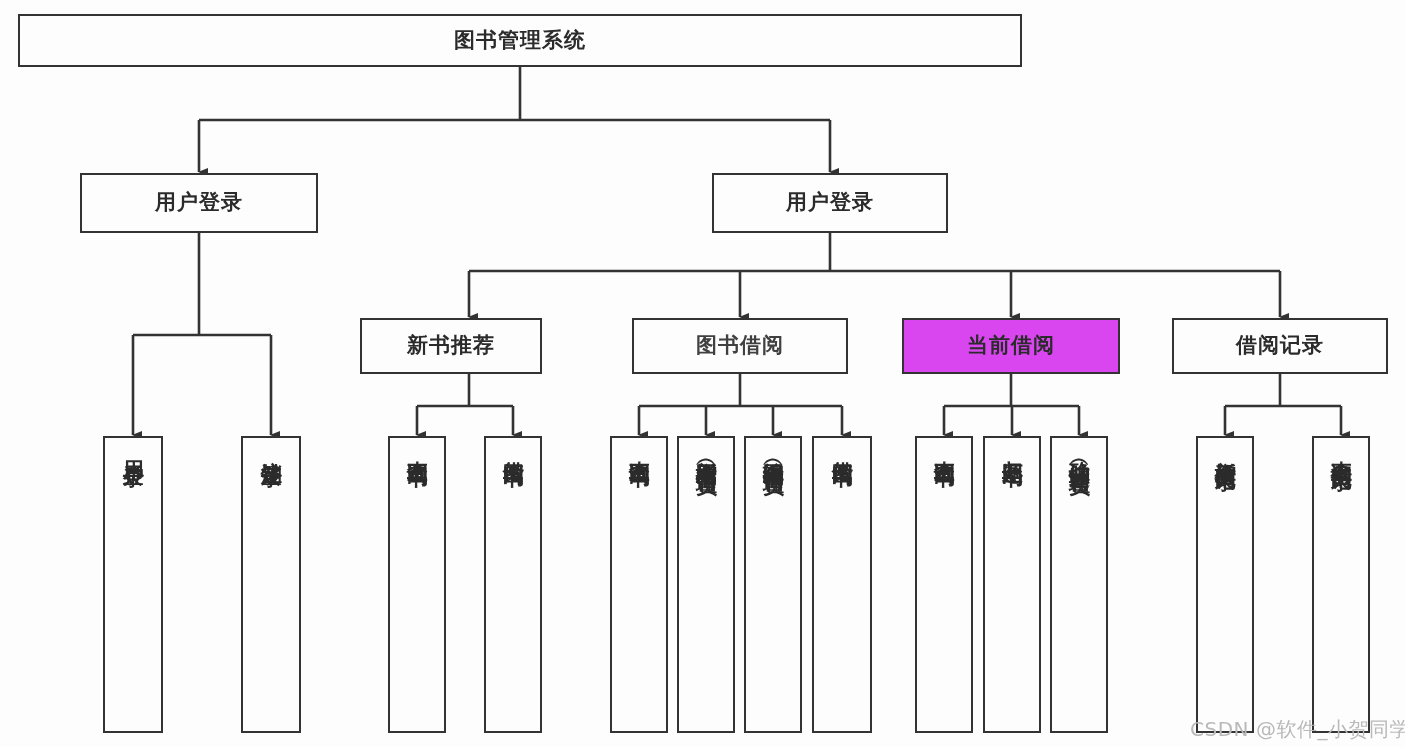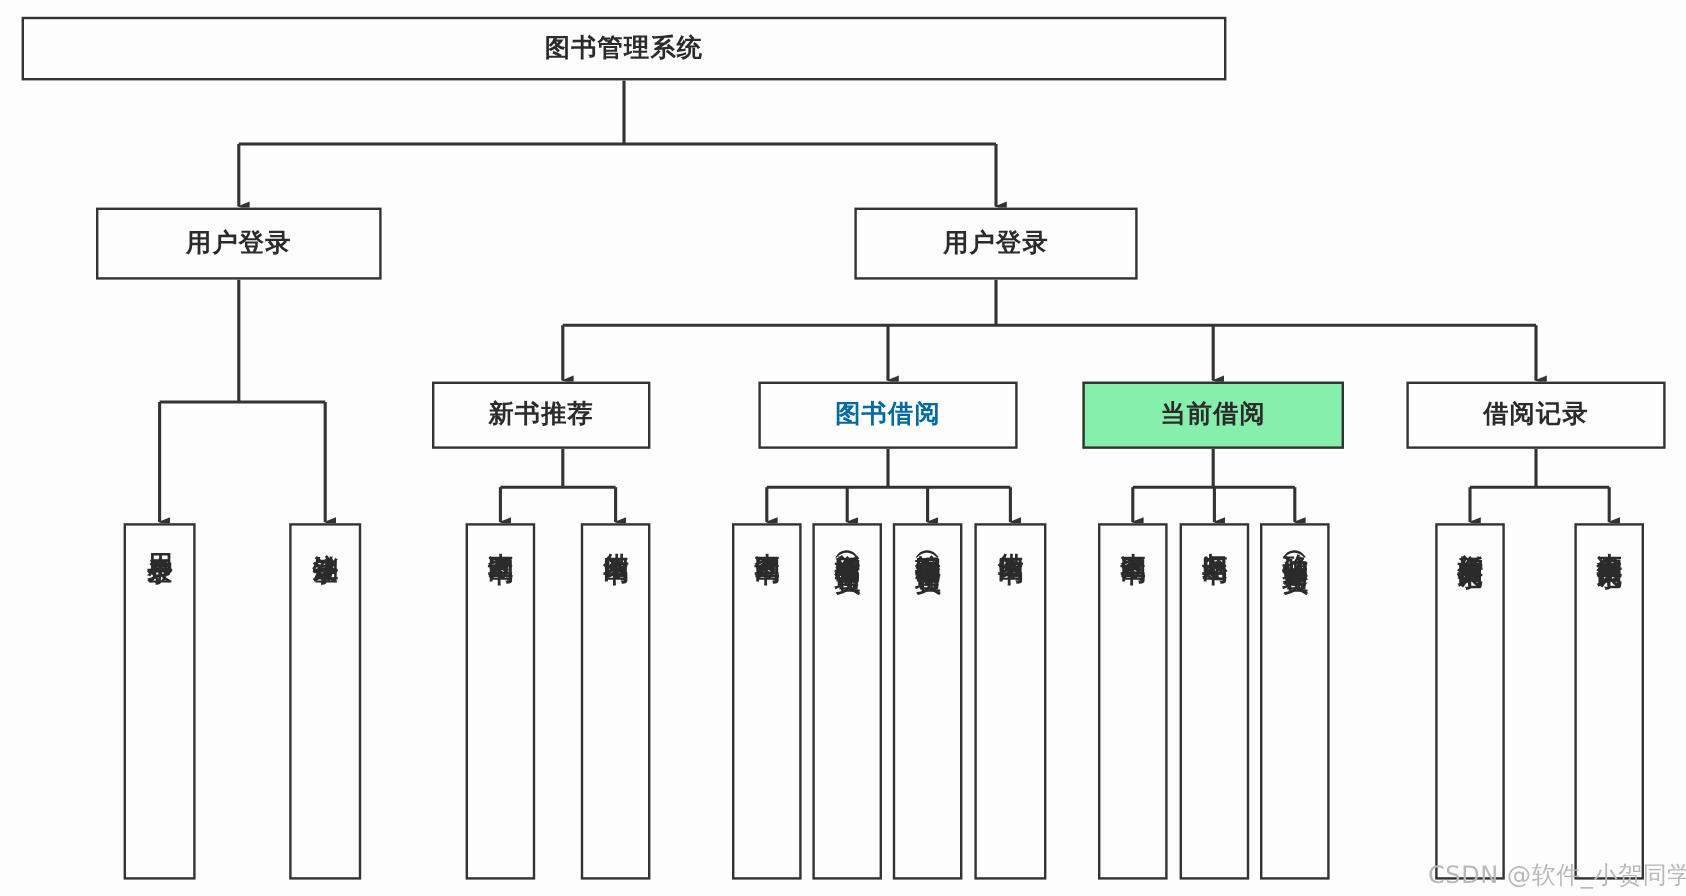--- a/index.html
+++ b/index.html
@@ -118,23 +118,23 @@
       <div class="node horiz" style="left: 80px; top: 173px; width: 238px; height: 60px; border-color: rgb(51, 51, 51); background: rgb(253, 253, 253);">
         <span class="node-label" style="color: rgb(43, 43, 43);">用户登录</span>
       </div>
       <div class="node horiz" style="left: 712px; top: 173px; width: 236px; height: 60px; border-color: rgb(51, 51, 51); background: rgb(253, 253, 253);">
         <span class="node-label" style="color: rgb(43, 43, 43);">用户登录</span>
       </div>
       <div class="node horiz" style="left: 360px; top: 318px; width: 182px; height: 56px; border-color: rgb(51, 51, 51); background: rgb(253, 253, 253);">
         <span class="node-label" style="color: rgb(43, 43, 43);">新书推荐</span>
       </div>
       <div class="node horiz" style="left: 632px; top: 318px; width: 216px; height: 56px; border-color: rgb(51, 51, 51); background: rgb(253, 253, 253);">
-        <span class="node-label" style="color: #0369a1;">图书借阅</span>
+        <span class="node-label" style="color: #404040;">图书借阅</span>
       </div>
-      <div class="node horiz" style="left: 902px; top: 318px; width: 218px; height: 56px; border-color: rgb(51, 51, 51); background: #86efac;">
+      <div class="node horiz" style="left: 902px; top: 318px; width: 218px; height: 56px; border-color: rgb(51, 51, 51); background: #d946ef;">
         <span class="node-label" style="color: rgb(43, 43, 43);">当前借阅</span>
       </div>
       <div class="node horiz" style="left: 1172px; top: 318px; width: 216px; height: 56px; border-color: rgb(51, 51, 51); background: rgb(253, 253, 253);">
         <span class="node-label" style="color: rgb(43, 43, 43);">借阅记录</span>
       </div>
       <div class="node vert" style="left: 103px; top: 436px; width: 60px; height: 297px; border-color: rgb(51, 51, 51); background: rgb(253, 253, 253);">
         <span class="node-label" style="color: rgb(43, 43, 43);">用户登录</span>
       </div>
       <div class="node vert" style="left: 241px; top: 436px; width: 60px; height: 297px; border-color: rgb(51, 51, 51); background: rgb(253, 253, 253);">
         <span class="node-label" style="color: rgb(43, 43, 43);">注销登录</span>

